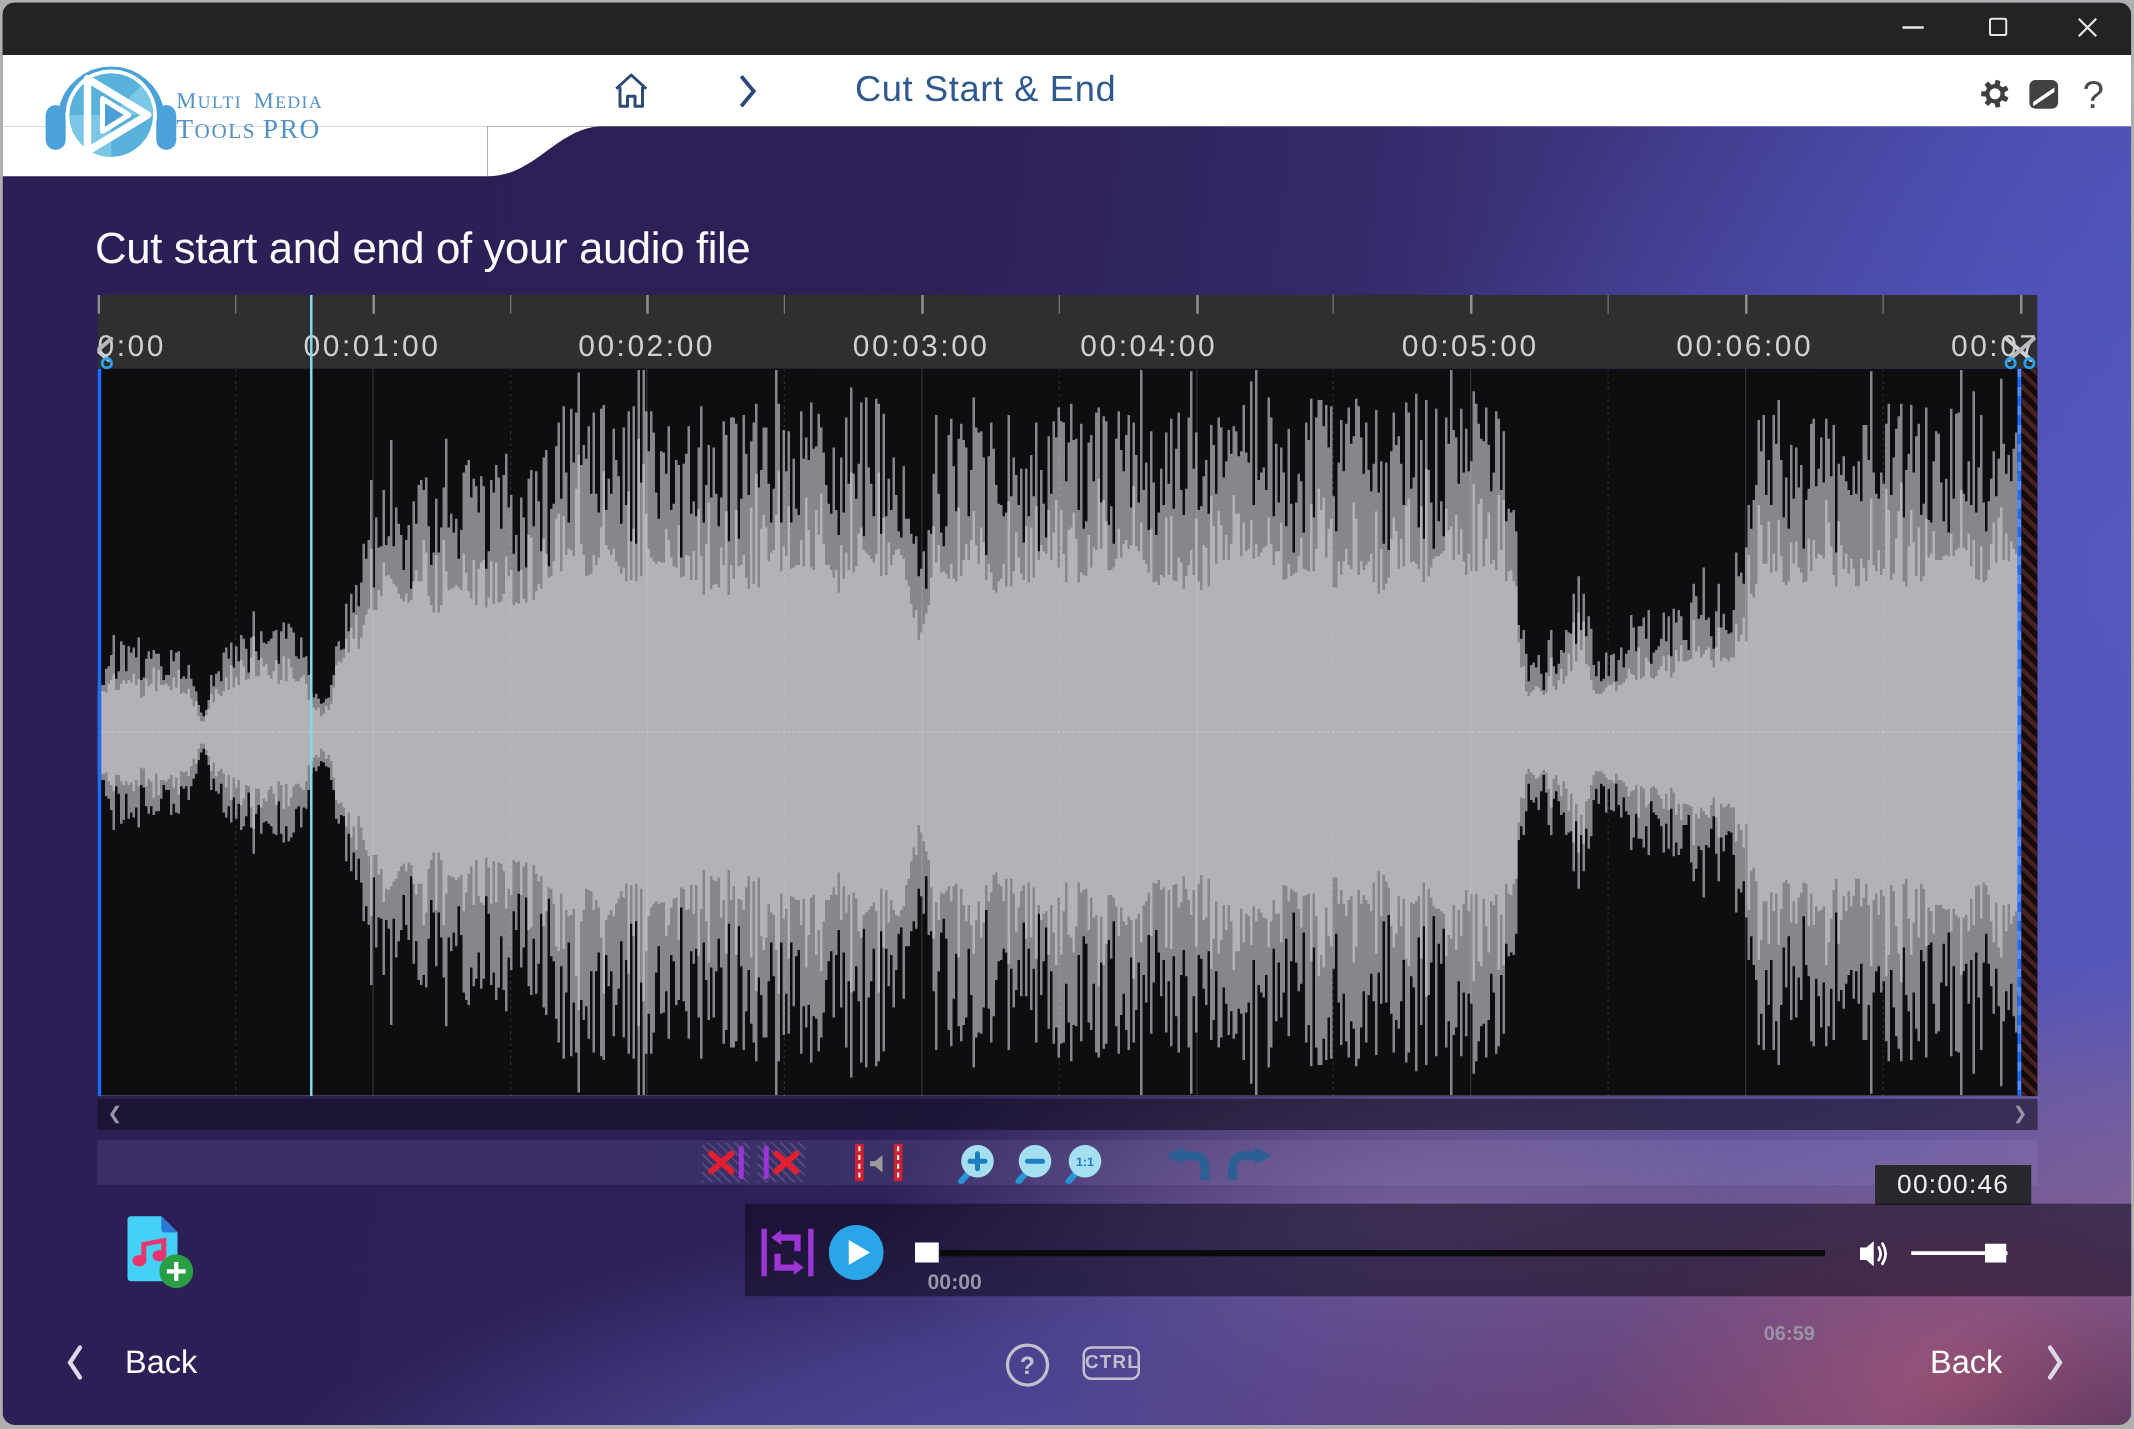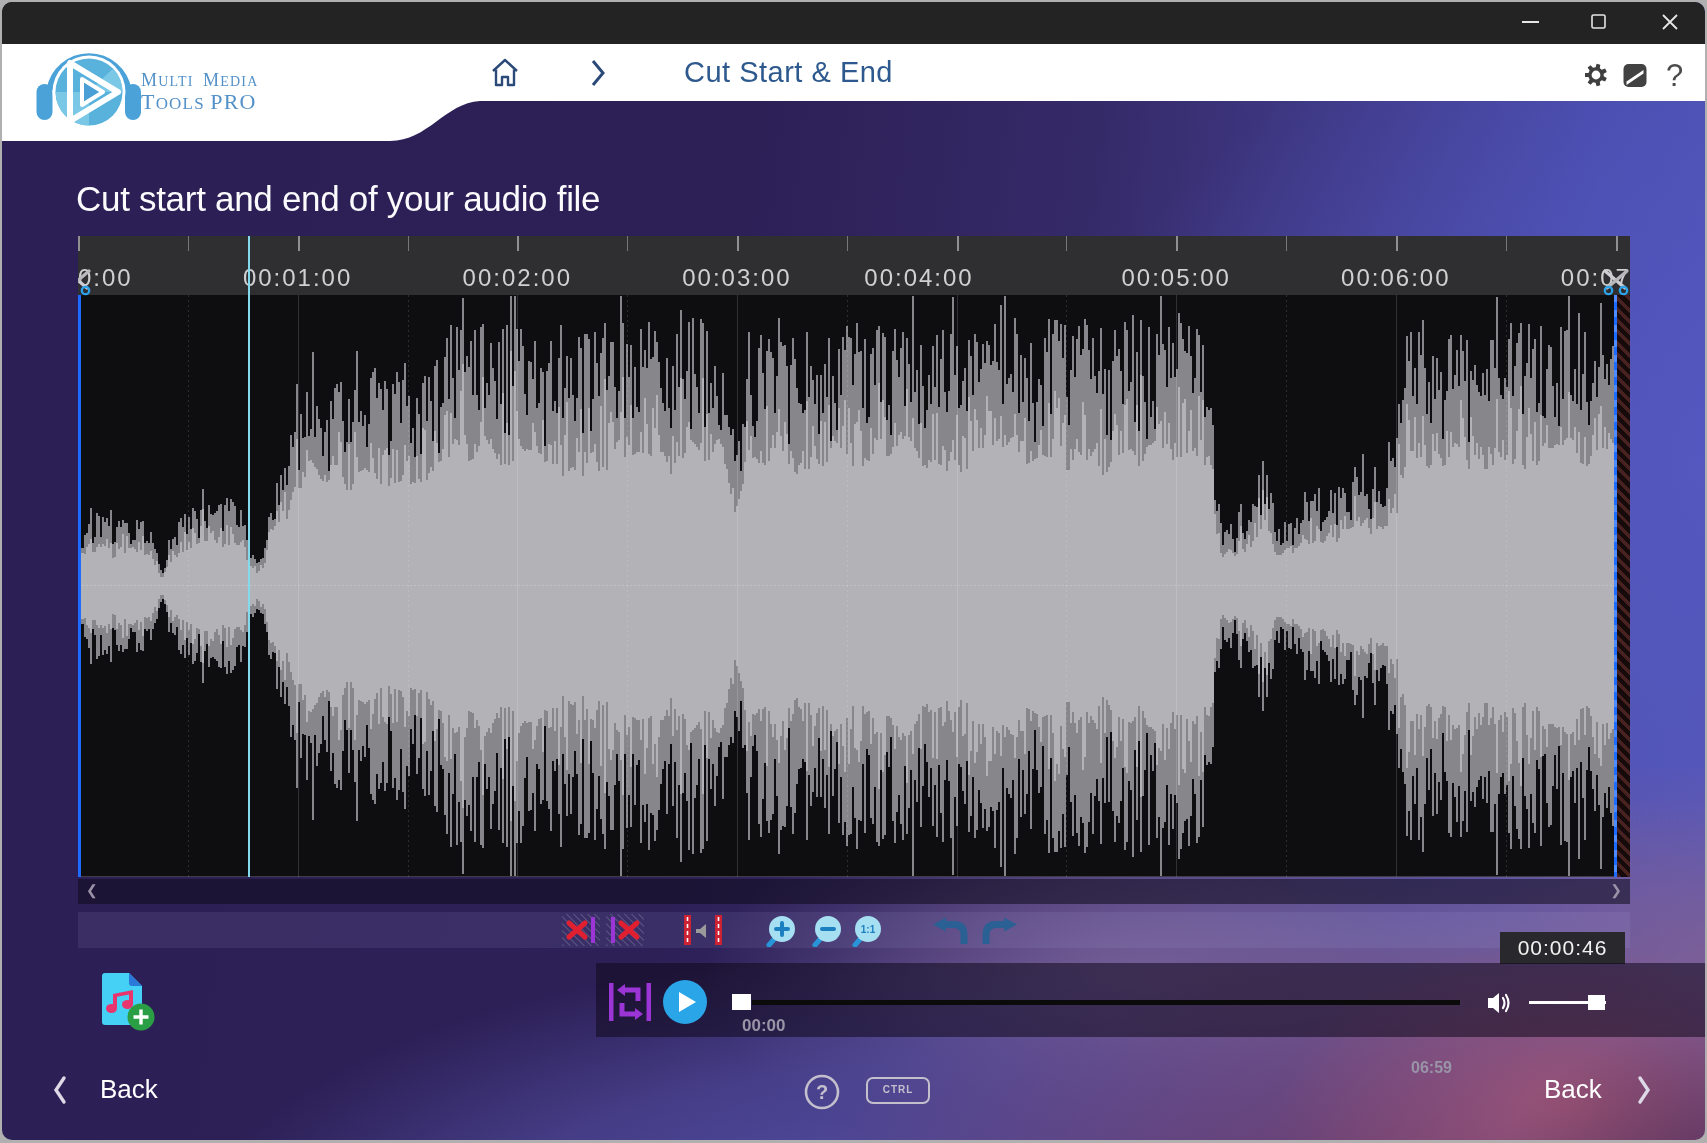--- a/index.html
+++ b/index.html
@@ -72,22 +72,22 @@
 #ptrack { position:absolute; left:156px; top:37px; width:708px; height:5px; background:#0b0b0b; }
 #phandle { position:absolute; left:136px; top:31px; width:19px; height:16px; background:#ffffff; }
 #vtrack { position:absolute; left:933px; top:38px; width:77px; height:3px; background:#ffffff; }
 #vhandle { position:absolute; left:992px; top:32px; width:17px; height:15px; background:#ffffff; }
 
 #back { position:absolute; left:98px; top:1072px; color:#fff; font-size:26px; }
 #backch { position:absolute; left:48px; top:1070px; }
 #next { position:absolute; left:1542px; top:1072px; color:#fff; font-size:26px; }
 #nextch { position:absolute; left:1632px; top:1070px; }
 #helpc { position:absolute; left:801px; top:1071px; }
-#ctrlkey { position:absolute; left:864px; top:1075px; width:64px; height:27px; border:2.5px solid #c3bfcd; border-radius:7px;
-  color:#c3bfcd; font-size:10px; font-weight:bold; letter-spacing:1px; text-align:center; line-height:22px; }
+#ctrlkey { position:absolute; left:864px; top:1075px; width:46px; height:27px; border:2.5px solid #c3bfcd; border-radius:7px;
+  color:#c3bfcd; font-size:15px; font-weight:bold; letter-spacing:1px; text-align:center; line-height:22px; }
 </style>
 </head>
 <body>
 <div id="win">
 
   <div id="heading">Cut start and end of your audio file</div>
 
   <div id="panel">
     <div id="ruler">
       <div class="tick" style="left:0.0px"></div>

